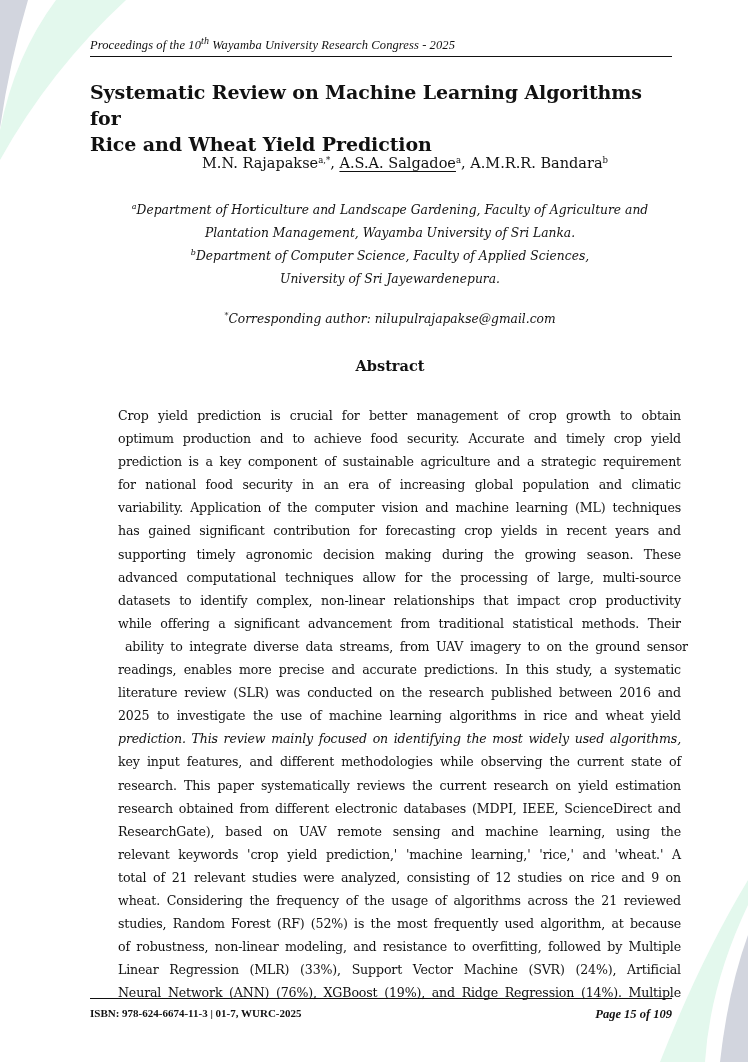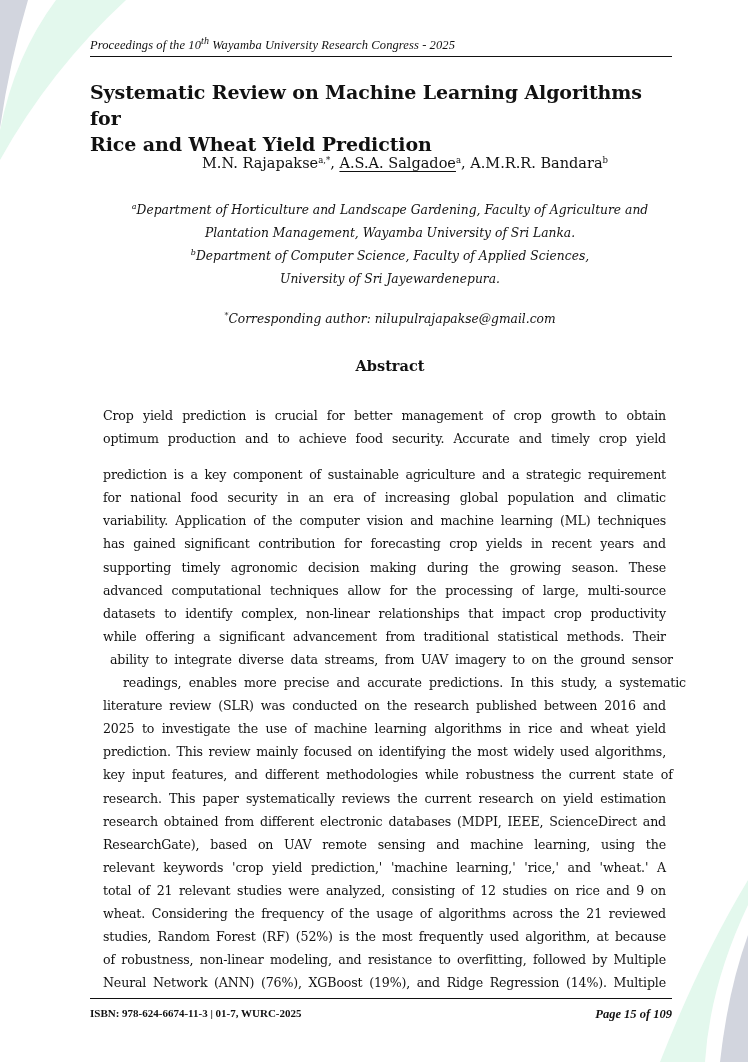--- a/index.html
+++ b/index.html
@@ -116,21 +116,21 @@
       left: 0;
       top: 357px;
       width: 600px;
       text-align: center;
       font-family: "DejaVu Serif", serif;
       font-weight: bold;
       font-size: 14.5px;
     }
     .abstract-body {
       position: absolute;
-      left: 13px;
+      left: 28px;
       top: 404px;
       width: 563px;
       font-family: "DejaVu Serif", serif;
       font-size: 12.6px;
       line-height: 23.1px;
       text-align: justify;
       text-align-last: justify;
       letter-spacing: -0.15px;
     }
     .abstract-body .line {
@@ -199,41 +199,42 @@
     <div>University of Sri Jayewardenepura.</div>
   </div>
 
   <div class="corresponding"><sup>*</sup><span>Corresponding author: nilupulrajapakse@gmail.com</span></div>
 
   <div class="abstract-heading">Abstract</div>
 
   <div class="abstract-body" id="abstract-body">
       <span class="line" style="white-space: nowrap; word-spacing: 5.41406px; text-align-last: left; text-align: left;">Crop yield prediction is crucial for better management of crop growth to obtain</span>
       <span class="line" style="white-space: nowrap; word-spacing: 5.25284px; text-align-last: left; text-align: left;">optimum production and to achieve food security. Accurate and timely crop yield</span>
-      <span class="line" style="white-space: nowrap; word-spacing: 2.80398px; text-align-last: left; text-align: left; margin-top: 13px;">prediction is a key component of sustainable agriculture and a strategic requirement</span>
+      <span class="line" style="white-space: nowrap; word-spacing: 2.80398px; text-align-last: left; text-align: left;">prediction is a key component of sustainable agriculture and a strategic requirement</span>
       <span class="line" style="white-space: nowrap; word-spacing: 5.67578px; text-align-last: left; text-align: left;">for national food security in an era of increasing global population and climatic</span>
       <span class="line" style="white-space: nowrap; word-spacing: 3.24375px; text-align-last: left; text-align: left;">variability. Application of the computer vision and machine learning (ML) techniques</span>
       <span class="line" style="white-space: nowrap; word-spacing: 4.77415px; text-align-last: left; text-align: left;">has gained significant contribution for forecasting crop yields in recent years and</span>
       <span class="line" style="white-space: nowrap; word-spacing: 6.67882px; text-align-last: left; text-align: left;">supporting timely agronomic decision making during the growing season. These</span>
       <span class="line" style="white-space: nowrap; word-spacing: 5.0191px; text-align-last: left; text-align: left;">advanced computational techniques allow for the processing of large, multi-source</span>
       <span class="line" style="white-space: nowrap; word-spacing: 4.89583px; text-align-last: left; text-align: left;">datasets to identify complex, non-linear relationships that impact crop productivity</span>
       <span class="line" style="white-space: nowrap; word-spacing: 4.71528px; text-align-last: left; text-align: left;">while offering a significant advancement from traditional statistical methods. Their</span>
       <span class="line" style="white-space: nowrap; word-spacing: 2.72356px; text-align-last: left; text-align: left; margin-left: 7px;">ability to integrate diverse data streams, from UAV imagery to on the ground sensor</span>
-      <span class="line" style="white-space: nowrap; word-spacing: 3.48438px; text-align-last: left; text-align: right; margin-left: 20px;">readings, enables more precise and accurate predictions. In this study, a systematic</span>
+      <span class="line" style="white-space: nowrap; word-spacing: 3.48438px; text-align-last: left; text-align: right;">readings, enables more precise and accurate predictions. In this study, a systematic</span>
       <span class="line" style="white-space: nowrap; word-spacing: 3.17188px; text-align-last: left; text-align: left;">literature review (SLR) was conducted on the research published between 2016 and</span>
       <span class="line" style="white-space: nowrap; word-spacing: 3.61659px; text-align-last: left; text-align: left;">2025 to investigate the use of machine learning algorithms in rice and wheat yield</span>
-      <span class="line" style="white-space: nowrap; word-spacing: 1.81676px; text-align-last: left; text-align: left;">prediction. This review mainly focused on identifying the most widely used algorithms,</span>
-      <span class="line" style="white-space: nowrap; word-spacing: 3.37358px; text-align-last: left; text-align: left;">key input features, and different methodologies while robustness the current state of</span>
+      <span class="line" style="white-space: nowrap; word-spacing: 1.81676px; text-align-last: left; text-align: left; font-style: italic;">prediction. This review mainly focused on identifying the most widely used algorithms,</span>
+      <span class="line" style="white-space: nowrap; word-spacing: 3.37358px; text-align-last: left; text-align: left;">key input features, and different methodologies while observing the current state of</span>
       <span class="line" style="white-space: nowrap; word-spacing: 3.30781px; text-align-last: left; text-align: center;">research. This paper systematically reviews the current research on yield estimation</span>
       <span class="line" style="white-space: nowrap; word-spacing: 2.09896px; text-align-last: left; text-align: left;">research obtained from different electronic databases (MDPI, IEEE, ScienceDirect and</span>
       <span class="line" style="white-space: nowrap; word-spacing: 6.96719px; text-align-last: left; text-align: left;">ResearchGate), based on UAV remote sensing and machine learning, using the</span>
       <span class="line" style="white-space: nowrap; word-spacing: 4.95156px; text-align-last: left; text-align: left;">relevant keywords 'crop yield prediction,' 'machine learning,' 'rice,' and 'wheat.' A</span>
       <span class="line" style="white-space: nowrap; word-spacing: 2.74479px; text-align-last: left; text-align: left;">total of 21 relevant studies were analyzed, consisting of 12 studies on rice and 9 on</span>
       <span class="line" style="white-space: nowrap; word-spacing: 2.875px; text-align-last: left; text-align: left;">wheat. Considering the frequency of the usage of algorithms across the 21 reviewed</span>
       <span class="line" style="white-space: nowrap; word-spacing: 2.41276px; text-align-last: left; text-align: left;">studies, Random Forest (RF) (52%) is the most frequently used algorithm, at because</span>
       <span class="line" style="white-space: nowrap; word-spacing: 2.53594px; text-align-last: left; text-align: left;">of robustness, non-linear modeling, and resistance to overfitting, followed by Multiple</span>
+      <span class="line" style="white-space: nowrap; word-spacing: 6.81944px; text-align-last: left; text-align: left;">Linear Regression (MLR) (33%), Support Vector Machine (SVR) (24%), Artificial</span>
       <span class="line" style="white-space: nowrap; word-spacing: 2.81875px; text-align-last: left; text-align: left;">Neural Network (ANN) (76%), XGBoost (19%), and Ridge Regression (14%). Multiple</span>
     </div>
 
   <div class="footer-rule"></div>
   <div class="footer-left">ISBN: 978-624-6674-11-3 | 01-7, WURC-2025</div>
   <div class="footer-right">Page 15 of 109</div>
 </div>
 
 </body></html>

